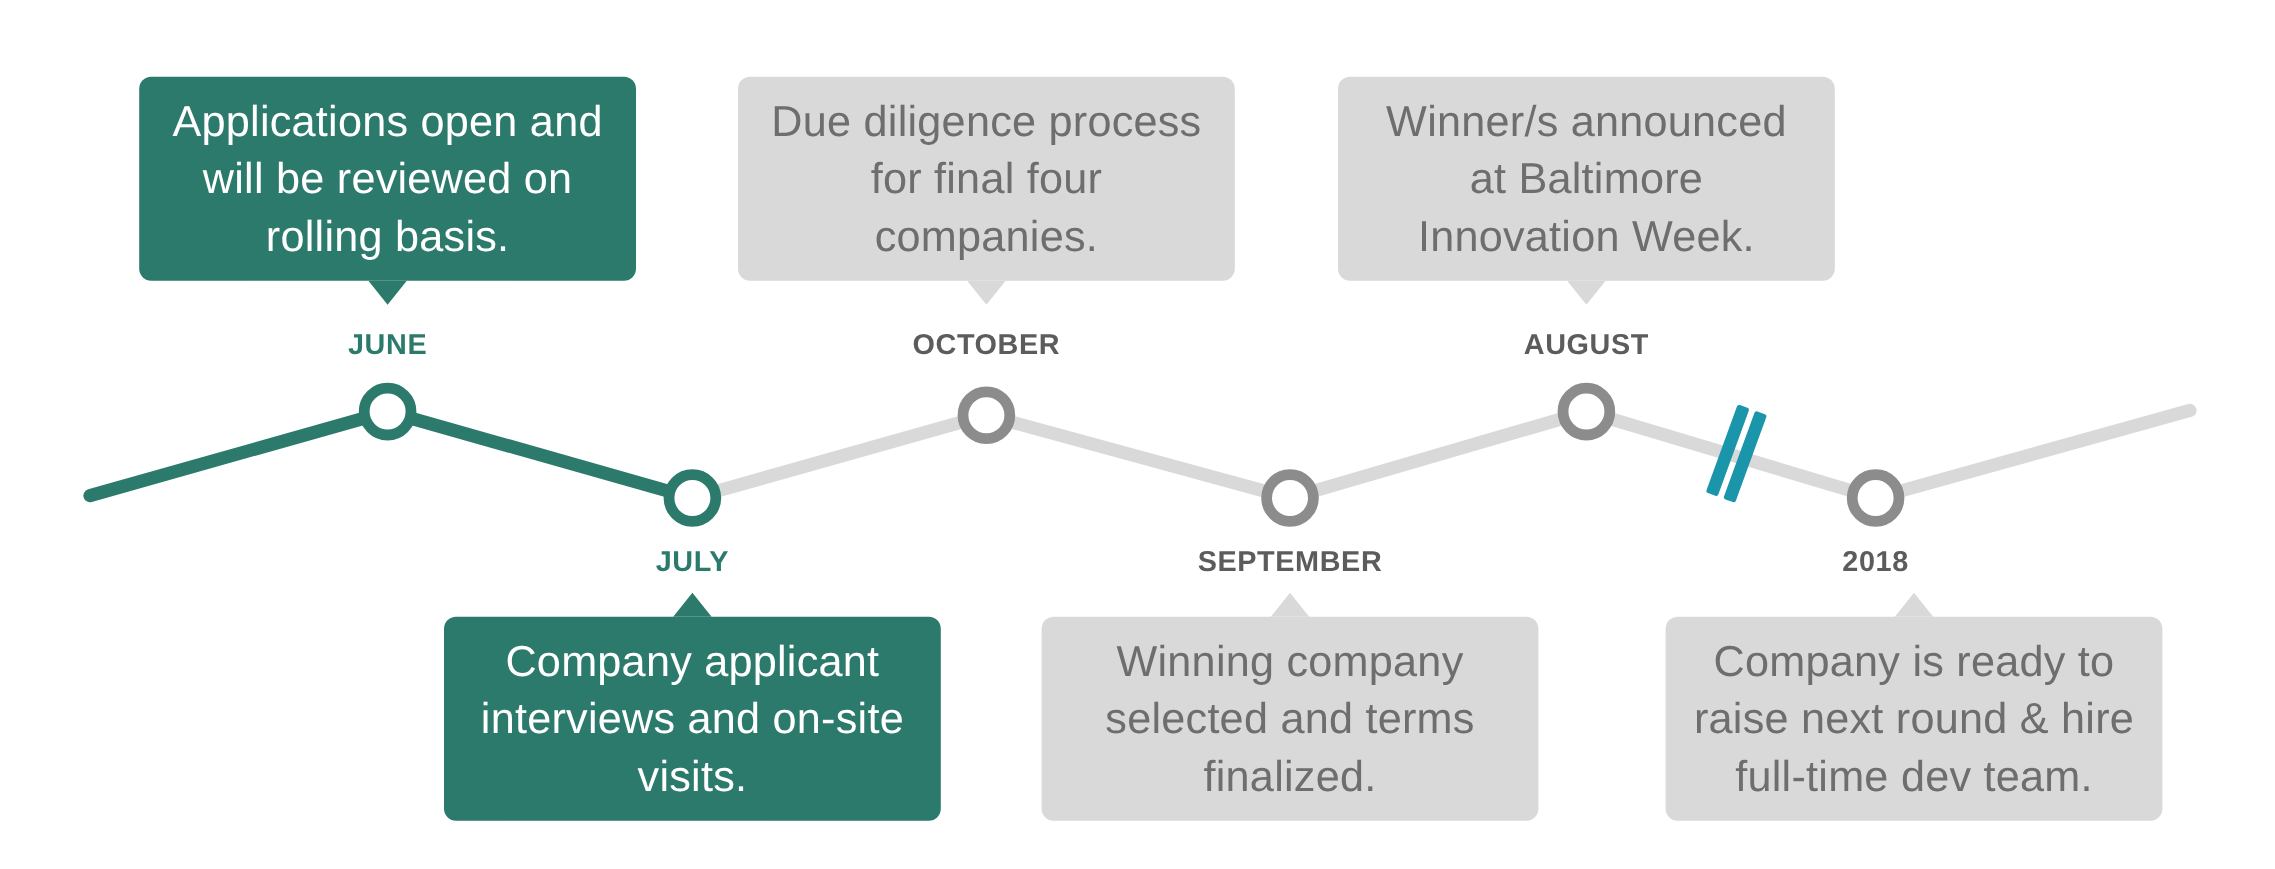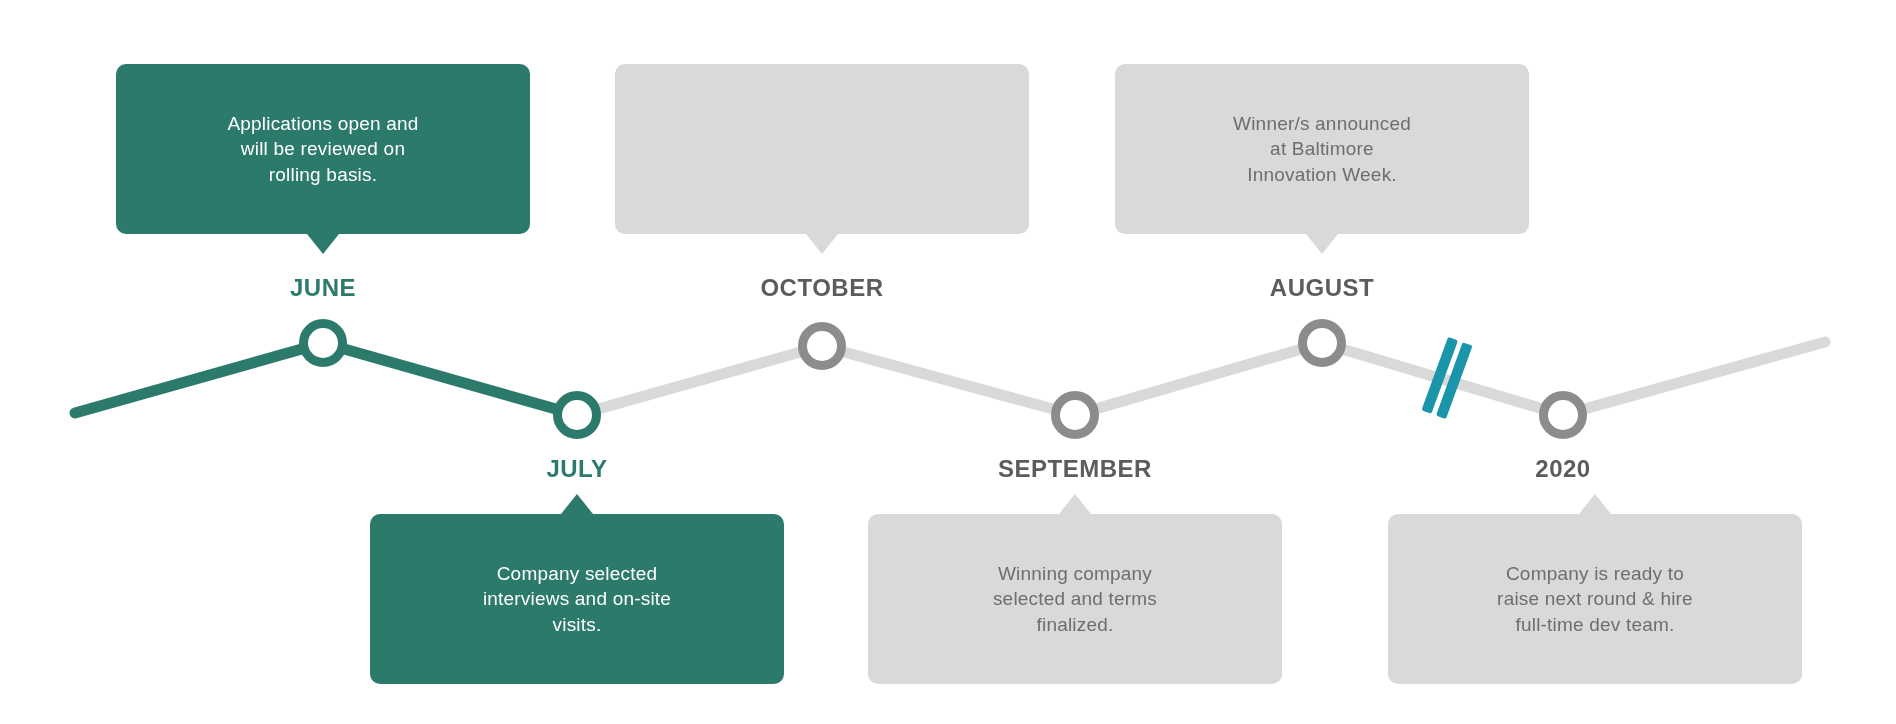--- a/index.html
+++ b/index.html
@@ -64,21 +64,21 @@
     display: flex;
     align-items: center;
     justify-content: center;
     text-align: center;
     z-index: 3;
   }
   .callout.teal { background: var(--teal); color: #ffffff; }
   .callout.gray { background: var(--gray_light); color: var(--gray_text); }
 
   .callout-text {
-    font-size: 19px;
+    font-size: 36px;
     line-height: 1.33;
     letter-spacing: 0.2px;
     white-space: pre-line;
     padding: 0 10px;
   }
 
   .tail {
     position: absolute;
     left: 50%;
     transform: translateX(-50%);
@@ -112,43 +112,46 @@
   <div class="node gray" style="left:798px; top:322px;"></div>
   <div class="node gray" style="left:1051px; top:391px;"></div>
   <div class="node gray" style="left:1298px; top:319px;"></div>
   <div class="node gray" style="left:1539px; top:391px;"></div>
 
   <div class="month teal" style="left:323px; top:274px;">JUNE</div>
   <div class="month teal" style="left:577px; top:455px;">JULY</div>
   <div class="month gray" style="left:822px; top:274px;">OCTOBER</div>
   <div class="month gray" style="left:1075px; top:455px;">SEPTEMBER</div>
   <div class="month gray" style="left:1322px; top:274px;">AUGUST</div>
-  <div class="month gray" style="left:1563px; top:455px;">2020</div>
+  <div class="month gray" style="left:1563px; top:455px;">2018</div>
 
   <div class="callout teal" style="left:116px; top:64px;">
     <span class="tail down"></span>
     <div class="callout-text">Applications open and
 will be reviewed on
 rolling basis.</div>
   </div>
 
   <div class="callout gray" style="left:615px; top:64px;">
     <span class="tail down"></span>
+    <div class="callout-text">Due diligence process
+for final four
+companies.</div>
   </div>
 
   <div class="callout gray" style="left:1115px; top:64px;">
     <span class="tail down"></span>
     <div class="callout-text">Winner/s announced
 at Baltimore
 Innovation Week.</div>
   </div>
 
   <div class="callout teal" style="left:370px; top:514px;">
     <span class="tail up"></span>
-    <div class="callout-text">Company selected
+    <div class="callout-text">Company applicant
 interviews and on-site
 visits.</div>
   </div>
 
   <div class="callout gray" style="left:868px; top:514px;">
     <span class="tail up"></span>
     <div class="callout-text">Winning company
 selected and terms
 finalized.</div>
   </div>

